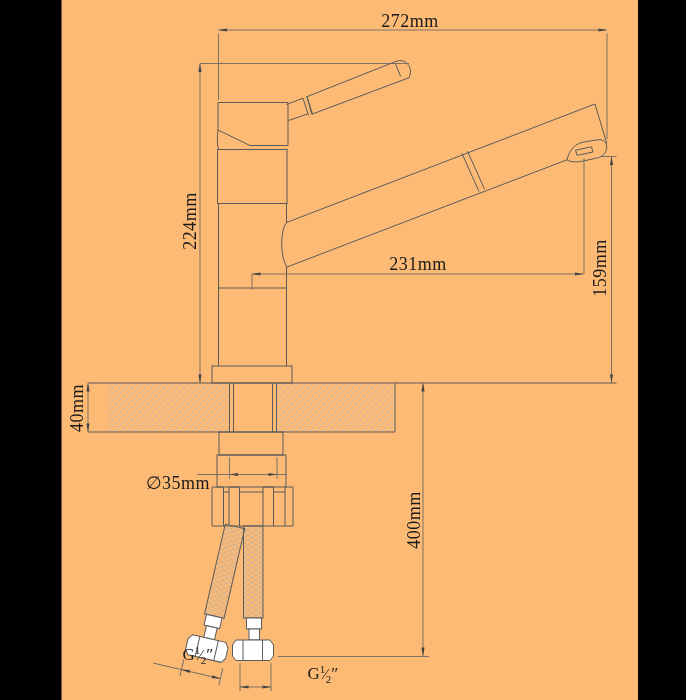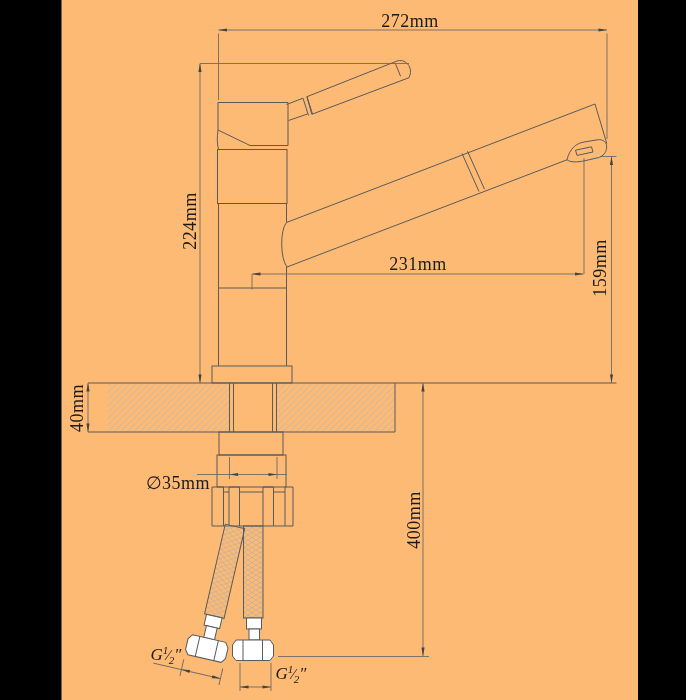--- a/index.html
+++ b/index.html
@@ -2,22 +2,22 @@
 <html><head>
 <meta charset="utf-8">
 <style>
   html,body{margin:0;padding:0;background:#fff;}
   .stage{position:relative;width:686px;height:700px;background:#fdba74;overflow:hidden;
          font-family:"Liberation Serif", serif;}
   .stage svg{position:absolute;left:0;top:0;}
   .dim{position:absolute;color:#1b1b1b;font-size:18px;white-space:nowrap;
        transform:translate(-50%,-50%);letter-spacing:.5px;}
   .dim.rot{transform:translate(-50%,-50%) rotate(-90deg);}
-  .gdim{position:absolute;color:#1b1b1b;font-size:17px;font-style:italic;white-space:nowrap;
-        transform:translate(-50%,-50%);}
+  .gdim{position:absolute;color:#1b1b1b;font-size:17px;white-space:nowrap;
+        transform:translate(-50%,-50%);margin-left:32px;}
   .gdim sup{font-size:11px;vertical-align:6px;}
   .gdim sub{font-size:11px;vertical-align:-4px;}
   .gdim .slash{font-size:15px;margin:0 -1px;}
   .t272{left:410px;top:21px;}
   .t224{left:190px;top:221px;}
   .t231{left:418px;top:264px;text-align:right;}
   .t159{left:600px;top:268px;}
   .t40{left:77px;top:408px;}
   .t35{left:178px;top:468px;margin-top:15px;}
   .t400{left:414px;top:520px;}

